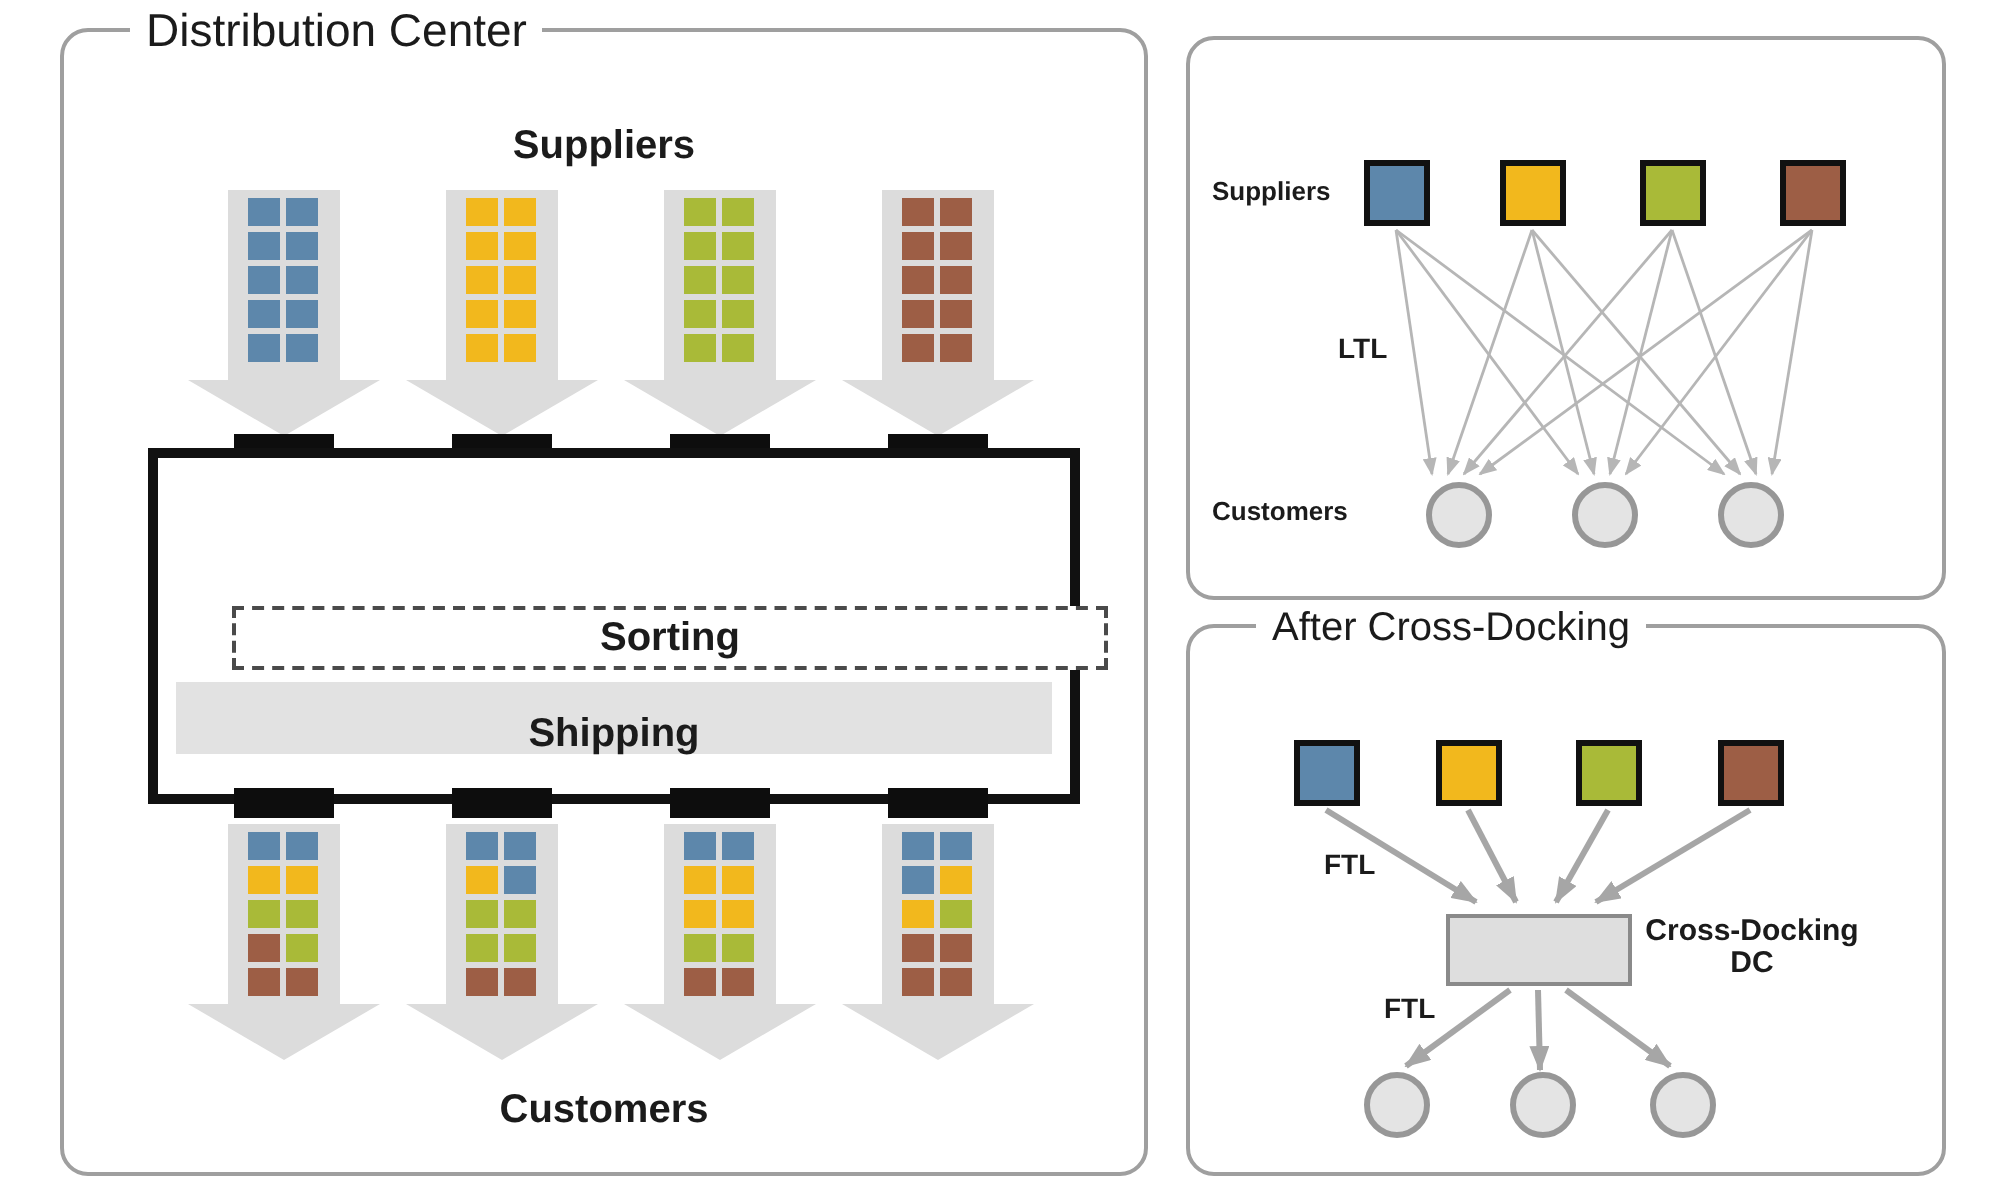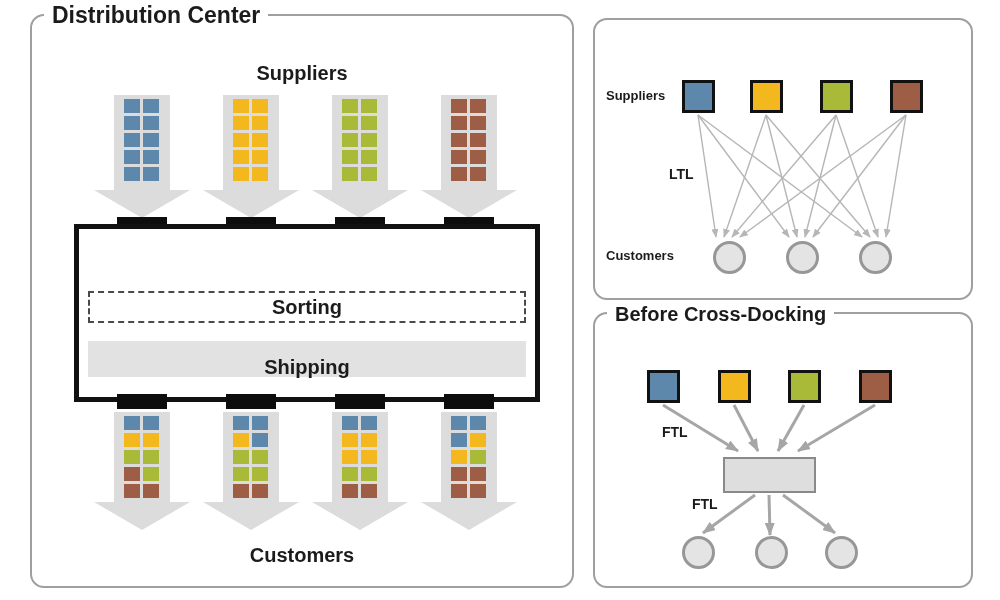--- a/index.html
+++ b/index.html
@@ -2,22 +2,22 @@
 <html><head>
 <meta charset="utf-8">
 <style>
   html,body{margin:0;padding:0;background:#ffffff;}
   .stage{
     position:relative;width:1000px;height:600px;background:#ffffff;overflow:hidden;
     font-family:"Liberation Sans","DejaVu Sans",sans-serif;color:#1b1b1b;
   }
   .panel{position:absolute;border:2px solid #9f9f9f;border-radius:14px;background:#ffffff;box-sizing:border-box;}
   .panel-title{
-    position:absolute;top:-14px;left:12px;background:#ffffff;padding:0 8px;
-    font-weight:700;white-space:nowrap;line-height:26px;
+    position:absolute;top:-14px;left:33px;background:#ffffff;padding:0 8px;
+    font-weight:400;white-space:nowrap;line-height:26px;
   }
   .panel-title.big{font-size:23px;}
   .panel-title.small{font-size:20px;top:-13px;}
   .lbl{position:absolute;font-weight:700;white-space:nowrap;}
   
   #panel-dc .big-label{font-size:20px;width:100%;left:0;text-align:center;}
   .pallet{position:absolute;width:96px;}
   .pallet .backing{position:absolute;left:20px;width:56px;background:#dcdcdc;}
   .pallet .sq{position:absolute;width:16px;height:14px;}
   .pallet .tri{position:absolute;left:0;width:0;height:0;border-left:48px solid transparent;border-right:48px solid transparent;border-top:28px solid #dcdcdc;}
@@ -99,21 +99,21 @@
           <div class="tri" style="top: 95px;"></div>
         </div>
       </div>
     <div id="dock-row-top">
         <div class="dock" style="left: 85px; top: 201px; background: rgb(13, 13, 13);"></div>
         <div class="dock" style="left: 194px; top: 201px; background: rgb(13, 13, 13);"></div>
         <div class="dock" style="left: 303px; top: 201px; background: rgb(13, 13, 13);"></div>
         <div class="dock" style="left: 412px; top: 201px; background: rgb(13, 13, 13);"></div>
       </div>
     <div class="dc-box">
-      <div class="band dashed" style="top:62px;height:32px;line-height:28px;"><span>Sorting</span></div>
+      <div class="band dashed" style="top:74px;height:32px;line-height:28px;margin-left:28px;"><span>Sorting</span></div>
       <div class="band solid" style="top:112px;height:36px;line-height:52px;"><span>Shipping</span></div>
     </div>
     <div id="dock-row-bottom">
         <div class="dock" style="left: 85px; top: 378px; background: rgb(13, 13, 13);"></div>
         <div class="dock" style="left: 194px; top: 378px; background: rgb(13, 13, 13);"></div>
         <div class="dock" style="left: 303px; top: 378px; background: rgb(13, 13, 13);"></div>
         <div class="dock" style="left: 412px; top: 378px; background: rgb(13, 13, 13);"></div>
       </div>
     <div id="customer-pallets">
         <div class="pallet" style="left: 62px; top: 396px; height: 118px;">
@@ -204,37 +204,41 @@
         <div class="node-square" style="left: 155px; top: 60px; background: rgb(242, 184, 29);"></div>
         <div class="node-square" style="left: 225px; top: 60px; background: rgb(169, 186, 56);"></div>
         <div class="node-square" style="left: 295px; top: 60px; background: rgb(157, 94, 69);"></div>
         <div class="node-circle" style="left: 118px; top: 221px;"></div>
         <div class="node-circle" style="left: 191px; top: 221px;"></div>
         <div class="node-circle" style="left: 264px; top: 221px;"></div>
       </div>
   </section>
 
   <section class="panel" id="panel-after" style="left:593px;top:312px;width:380px;height:276px;">
-    <span class="panel-title small">Before Cross-Docking</span>
+    <span class="panel-title small">After Cross-Docking</span>
     <svg class="arrow-layer" id="after-arrows" width="376" height="272" viewBox="0 0 376 272">
         <defs>
           <marker id="mthick" markerUnits="userSpaceOnUse" markerWidth="13" markerHeight="10" refX="12" refY="5" orient="auto">
             <path d="M0,0 L13,5 L0,10 z" fill="#a6a6a6"></path>
           </marker>
         </defs>
         <line x1="68" y1="91" x2="143" y2="137" stroke="#a6a6a6" stroke-width="3" marker-end="url(#mthick)"></line>
         <line x1="139" y1="91" x2="163" y2="137" stroke="#a6a6a6" stroke-width="3" marker-end="url(#mthick)"></line>
         <line x1="209" y1="91" x2="183" y2="137" stroke="#a6a6a6" stroke-width="3" marker-end="url(#mthick)"></line>
         <line x1="280" y1="91" x2="203" y2="137" stroke="#a6a6a6" stroke-width="3" marker-end="url(#mthick)"></line>
         <line x1="160" y1="181" x2="108" y2="219" stroke="#a6a6a6" stroke-width="3" marker-end="url(#mthick)"></line>
         <line x1="174" y1="181" x2="175" y2="221" stroke="#a6a6a6" stroke-width="3" marker-end="url(#mthick)"></line>
         <line x1="188" y1="181" x2="240" y2="219" stroke="#a6a6a6" stroke-width="3" marker-end="url(#mthick)"></line>
       </svg>
     <div class="lbl" style="left:67px;top:110px;font-size:14px;">FTL</div>
     <div class="dc-rect"></div>
+    <div class="xdock-label">
+      <div>Cross-Docking</div>
+      <div>DC</div>
+    </div>
     <div class="lbl" style="left:97px;top:182px;font-size:14px;">FTL</div>
     <div id="after-nodes">
         <div class="node-square" style="left: 52px; top: 56px; background: rgb(93, 135, 171);"></div>
         <div class="node-square" style="left: 123px; top: 56px; background: rgb(242, 184, 29);"></div>
         <div class="node-square" style="left: 193px; top: 56px; background: rgb(169, 186, 56);"></div>
         <div class="node-square" style="left: 264px; top: 56px; background: rgb(157, 94, 69);"></div>
         <div class="node-circle" style="left: 87px; top: 222px;"></div>
         <div class="node-circle" style="left: 160px; top: 222px;"></div>
         <div class="node-circle" style="left: 230px; top: 222px;"></div>
       </div>

